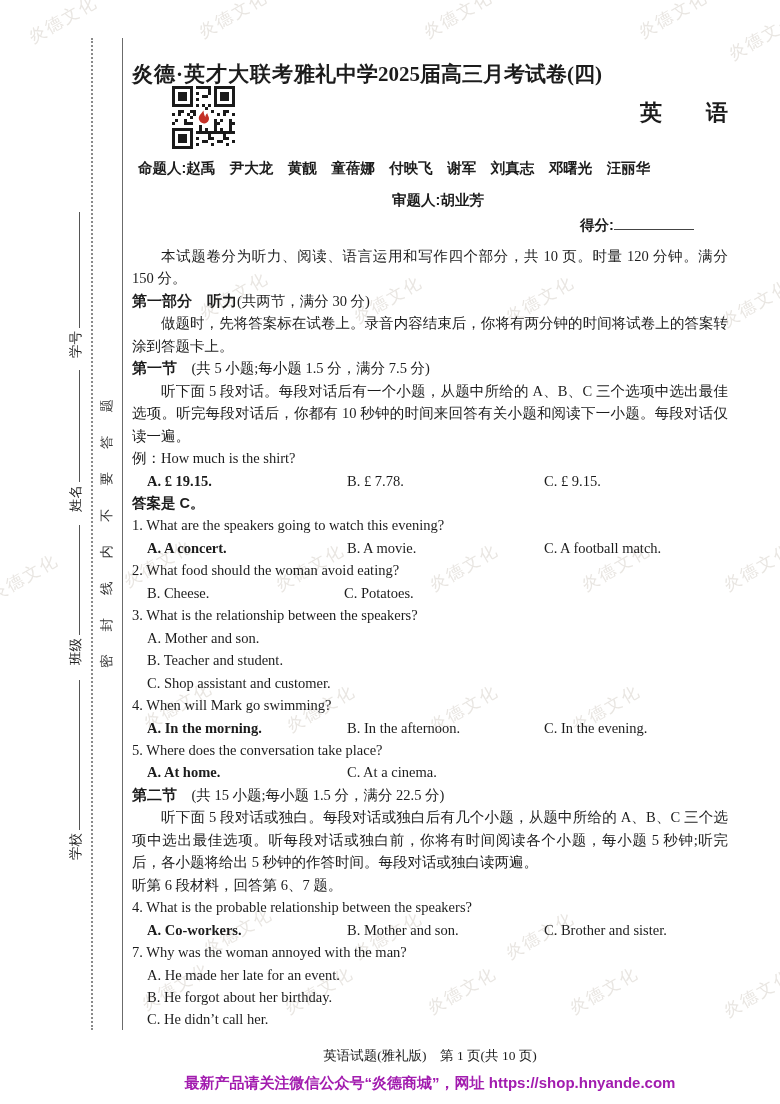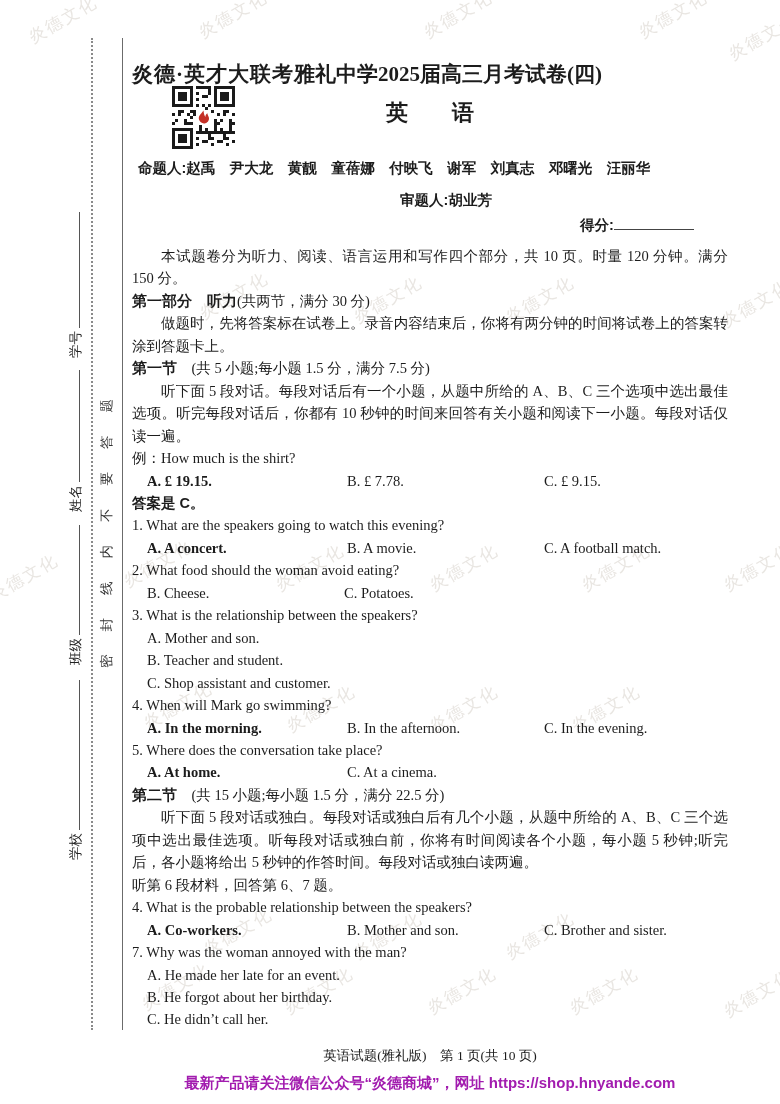--- a/index.html
+++ b/index.html
@@ -15,24 +15,24 @@
          display:flex;align-items:baseline;font-size:13.5px;white-space:nowrap;color:#222;}
   .field .blank{flex:1;border-bottom:1px solid #555;height:13px;margin-left:3px;}
   .seal-text{position:absolute;transform:rotate(-90deg);transform-origin:0 0;font-size:13.5px;
              letter-spacing:23px;white-space:nowrap;color:#333;}
   
   .content{position:absolute;left:132px;top:0;width:596px;}
   .exam-title{position:absolute;top:36px;left:0;width:100%;font-size:21px;
               font-weight:bold;white-space:nowrap;margin-top:24px;}
   .exam-title .callig{font-weight:900;letter-spacing:1px;}
   .qr-wrap{position:absolute;left:40px;top:86px;width:63px;height:63px;}
-  .subject{position:absolute;top:98px;left:0;width:100%;text-align:center;font-size:22px;font-weight:bold;}
+  .subject{position:absolute;top:98px;left:0;width:100%;text-align:right;font-size:22px;font-weight:bold;}
   .proposers{position:absolute;top:159px;left:6px;font-family:Liberation Sans, sans-serif;
              font-weight:bold;font-size:14.5px;white-space:nowrap;text-align:right;}
-  .reviewer{position:absolute;top:191px;left:16px;width:100%;text-align:center;
+  .reviewer{position:absolute;top:191px;left:8px;width:100%;text-align:center;
             font-family:"Liberation Sans",sans-serif;font-weight:bold;font-size:14.5px;}
   .score{position:absolute;top:216px;left:448px;font-family:"Liberation Sans",sans-serif;
          font-weight:bold;font-size:14.5px;}
   .score .score-blank{display:inline-block;width:80px;height:13px;border-bottom:1px solid #444;}
   .body{position:absolute;top:245px;left:0;width:596px;font-size:14.5px;line-height:22.45px;}
   .para{text-indent:2em;text-align:justify;}
   .heading .h-bold{font-weight:bold;font-family:"Liberation Sans",sans-serif;font-size:15px;}
   .heading .h-note{font-size:14.5px;margin-top:46px;}
   .answer-note{font-weight:bold;font-family:"Liberation Sans",sans-serif;font-size:14.5px;}
   .q-text{white-space:nowrap;}

